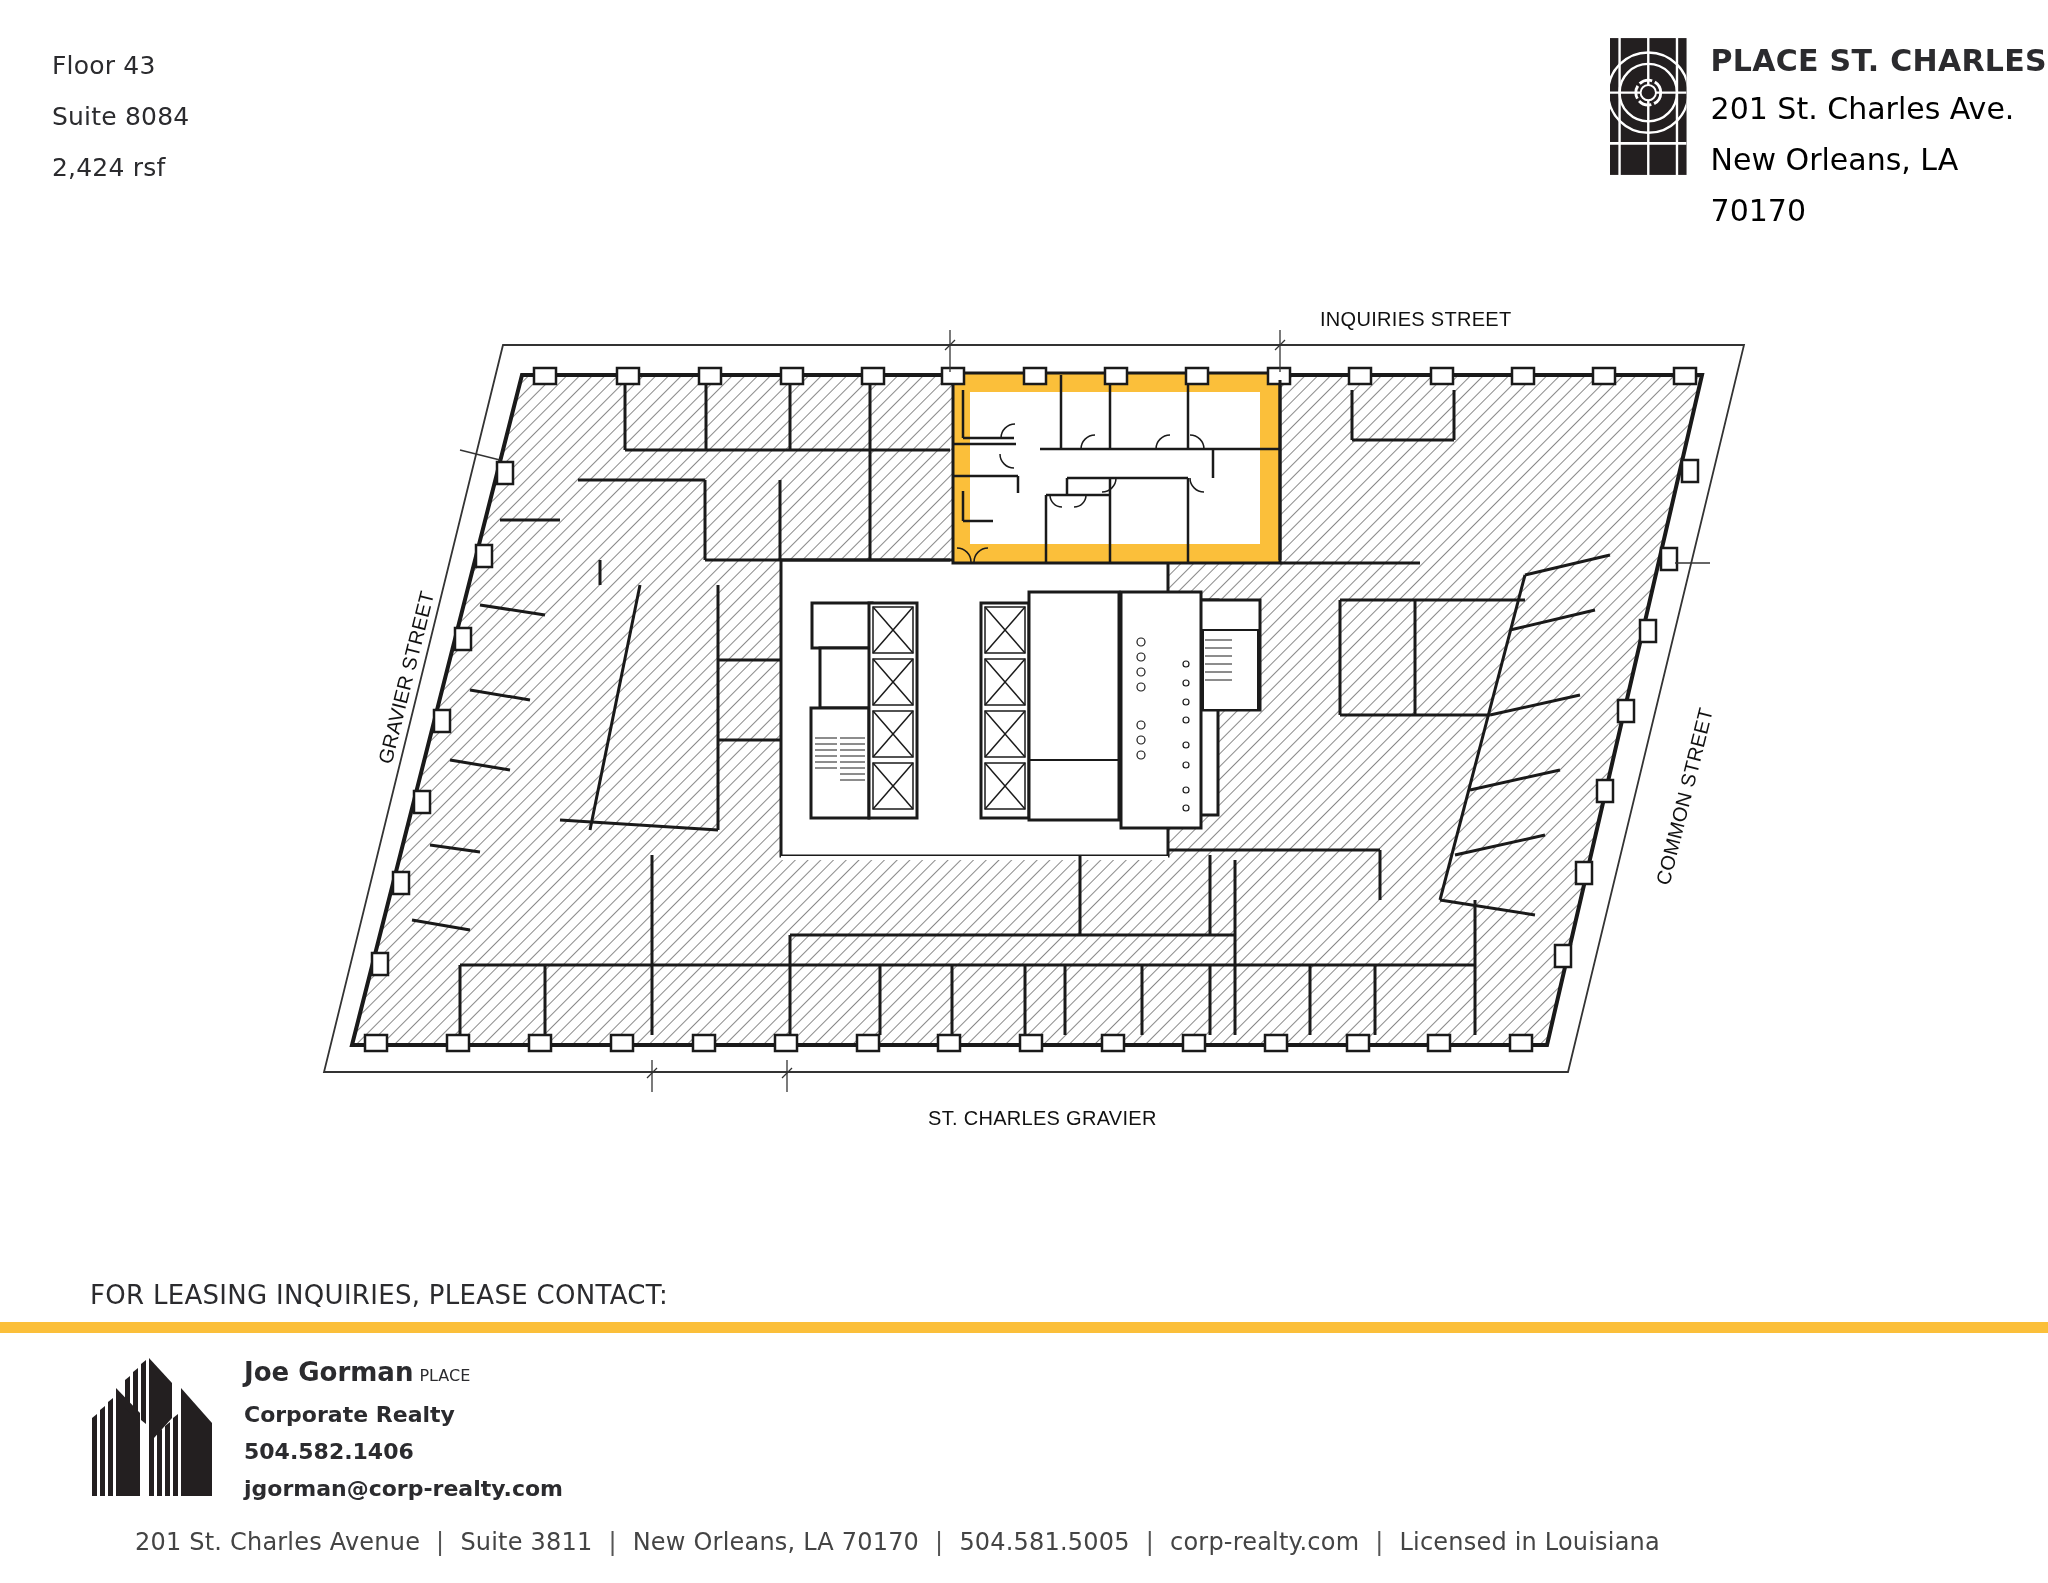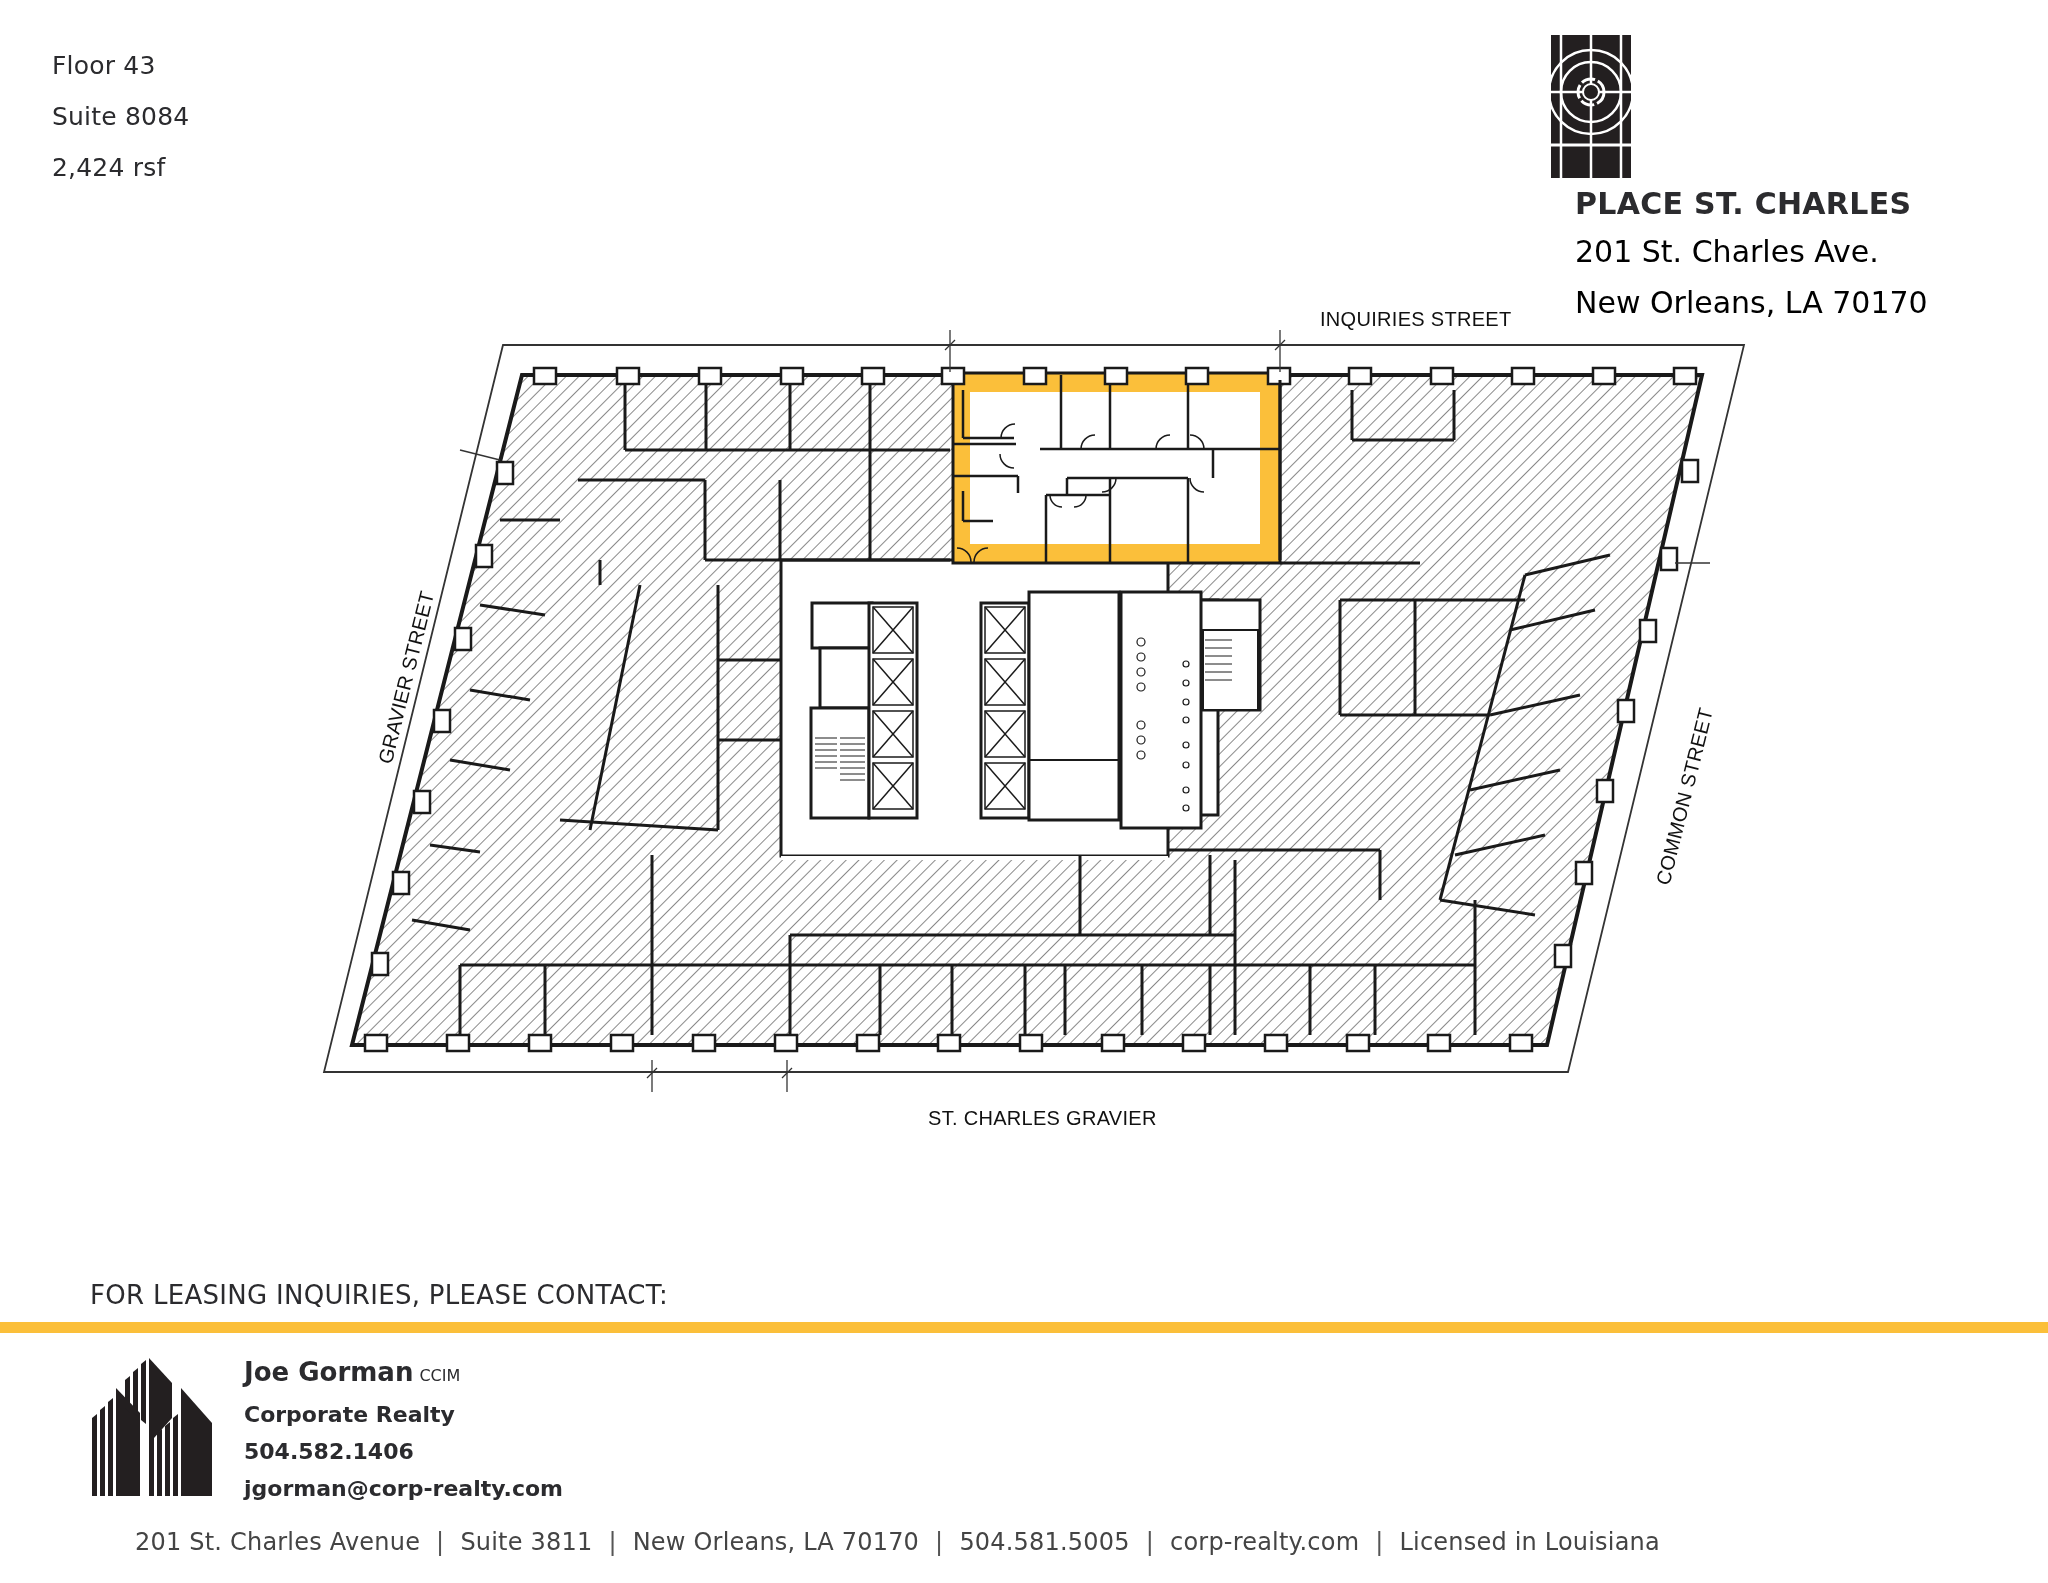--- a/index.html
+++ b/index.html
@@ -1,20 +1,20 @@
 <!DOCTYPE html>
 <html><head>
 <meta charset="utf-8">
 <style>
   html, body { margin:0; padding:0; background:#ffffff; }
   body { width:2048px; height:1583px; position:relative; overflow:hidden;
          font-family:"DejaVu Sans", sans-serif; color:#231f20; }
   .suite-info { position:absolute; left:52px; top:40px; }
   .suite-info div { font-size:25px; line-height:51px; color:#2b2b2e; letter-spacing:0.2px; }
-  .brand { position:absolute; left:1551px; top:35px; display:flex;flex-direction:column; }
+  .brand { position:absolute; left:1610px; top:35px; display:flex; }
   .brand-logo { width:80px; height:143px; }
   .brand-text { margin-left:24px; margin-top:4px; }
   .brand-name { font-size:30px; font-weight:bold; color:#2b2b2e; line-height:44px; letter-spacing:0.3px; }
   .brand-line { font-size:30px; color:#000000; line-height:51px; }
   .plan { position:absolute; left:0; top:0; width:2048px; height:1583px; }
   .street { position:absolute; font-family:"Liberation Sans", sans-serif; font-size:20px; color:#111; white-space:nowrap; letter-spacing:0.3px; }
   .contact-head { position:absolute; left:90px; top:1280px; font-size:26px; color:#2b2b2e; letter-spacing:0.3px;text-align:right; }
   .rule { position:absolute; left:0; top:1322px; width:2048px; height:11px; background:#fbbf3a; }
   .agent-logo { position:absolute; left:92px; top:1358px; width:120px; height:138px; }
   .agent { position:absolute; left:244px; top:1352px; }
@@ -357,21 +357,21 @@
     <polygon points="57,80 62,80 62,138 57,138"></polygon>
     <polygon points="65,75 70,71 70,138 65,138"></polygon>
     <polygon points="73,68 78,64 78,138 73,138"></polygon>
     <polygon points="81,60 86,56 86,138 81,138"></polygon>
     <polygon points="89,30 120,65 120,138 89,138"></polygon>
   </g>
 </svg>
 
 <div class="agent">
   <div class="agent-name">
-    <span>Joe Gorman</span><span class="cred">CCIM</span>
+    <span>Joe Gorman</span><span class="cred">PLACE</span>
   </div>
   <div class="agent-line">Corporate Realty</div>
   <div class="agent-line">504.582.1406</div>
   <div class="agent-line">jgorman@corp-realty.com</div>
 </div>
 
 <div class="footer">
   <span>201 St. Charles Avenue</span><span class="sep">|</span><span>Suite 3811</span><span class="sep">|</span><span>New Orleans, LA 70170</span><span class="sep">|</span><span>504.581.5005</span><span class="sep">|</span><span>corp-realty.com</span><span class="sep">|</span><span>Licensed in Louisiana</span>
 </div>
 

